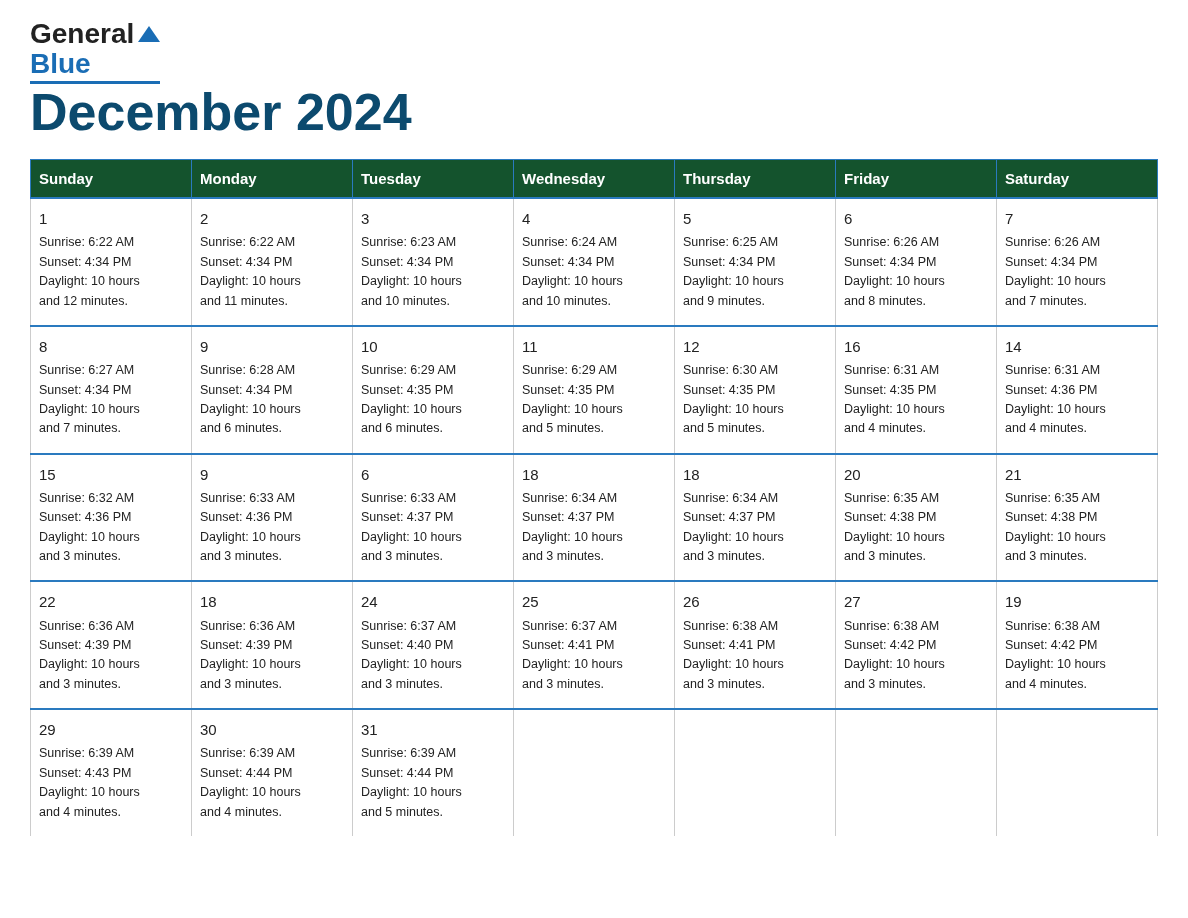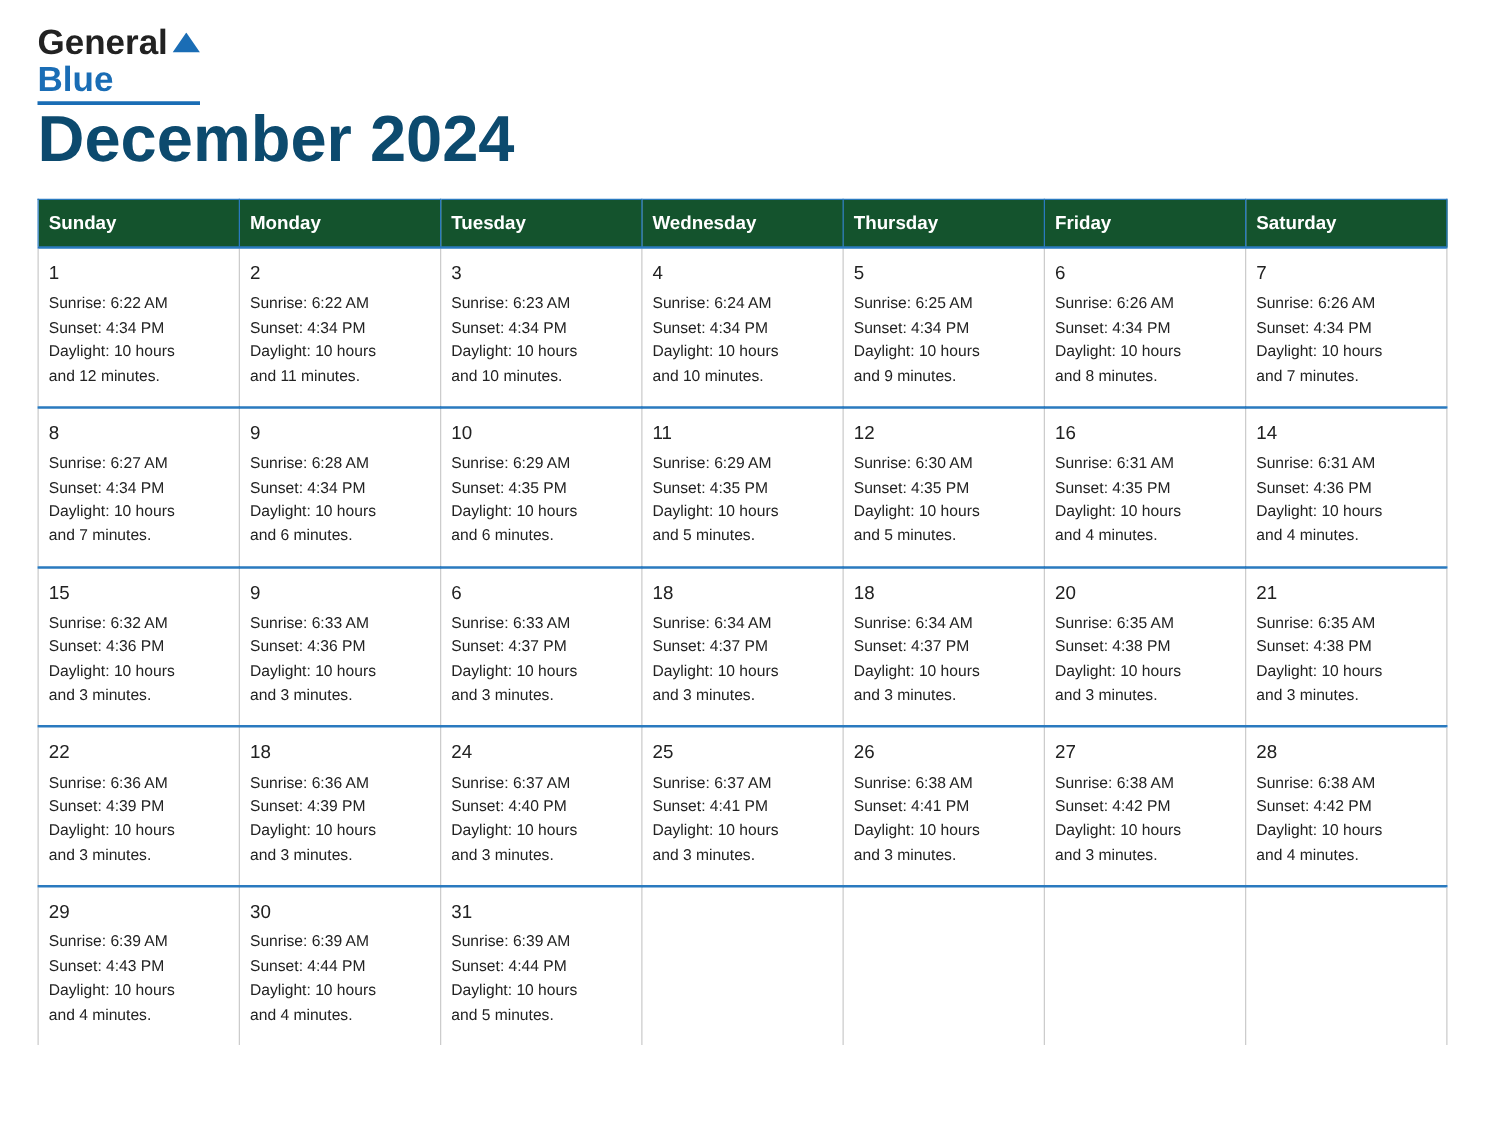--- a/index.html
+++ b/index.html
@@ -157,21 +157,21 @@
         <td><span class="day-num">20</span><span>Sunrise: 6:35 AM<br>Sunset: 4:38 PM<br>Daylight: 10 hours<br>and 3 minutes.</span></td>
         <td><span class="day-num">21</span><span>Sunrise: 6:35 AM<br>Sunset: 4:38 PM<br>Daylight: 10 hours<br>and 3 minutes.</span></td>
       </tr>
       <tr>
         <td><span class="day-num">22</span><span>Sunrise: 6:36 AM<br>Sunset: 4:39 PM<br>Daylight: 10 hours<br>and 3 minutes.</span></td>
         <td><span class="day-num">18</span><span>Sunrise: 6:36 AM<br>Sunset: 4:39 PM<br>Daylight: 10 hours<br>and 3 minutes.</span></td>
         <td><span class="day-num">24</span><span>Sunrise: 6:37 AM<br>Sunset: 4:40 PM<br>Daylight: 10 hours<br>and 3 minutes.</span></td>
         <td><span class="day-num">25</span><span>Sunrise: 6:37 AM<br>Sunset: 4:41 PM<br>Daylight: 10 hours<br>and 3 minutes.</span></td>
         <td><span class="day-num">26</span><span>Sunrise: 6:38 AM<br>Sunset: 4:41 PM<br>Daylight: 10 hours<br>and 3 minutes.</span></td>
         <td><span class="day-num">27</span><span>Sunrise: 6:38 AM<br>Sunset: 4:42 PM<br>Daylight: 10 hours<br>and 3 minutes.</span></td>
-        <td><span class="day-num">28</span><span>Sunrise: 6:38 AM<br>Sunset: 4:42 PM<br>Daylight: 10 hours<br>and 4 minutes.</span></td>
+        <td><span class="day-num">19</span><span>Sunrise: 6:38 AM<br>Sunset: 4:42 PM<br>Daylight: 10 hours<br>and 4 minutes.</span></td>
       </tr>
       <tr>
         <td><span class="day-num">29</span><span>Sunrise: 6:39 AM<br>Sunset: 4:43 PM<br>Daylight: 10 hours<br>and 4 minutes.</span></td>
         <td><span class="day-num">30</span><span>Sunrise: 6:39 AM<br>Sunset: 4:44 PM<br>Daylight: 10 hours<br>and 4 minutes.</span></td>
         <td><span class="day-num">31</span><span>Sunrise: 6:39 AM<br>Sunset: 4:44 PM<br>Daylight: 10 hours<br>and 5 minutes.</span></td>
         <td class="cell-empty"></td>
         <td class="cell-empty"></td>
         <td class="cell-empty"></td>
         <td class="cell-empty"></td>
       </tr>

